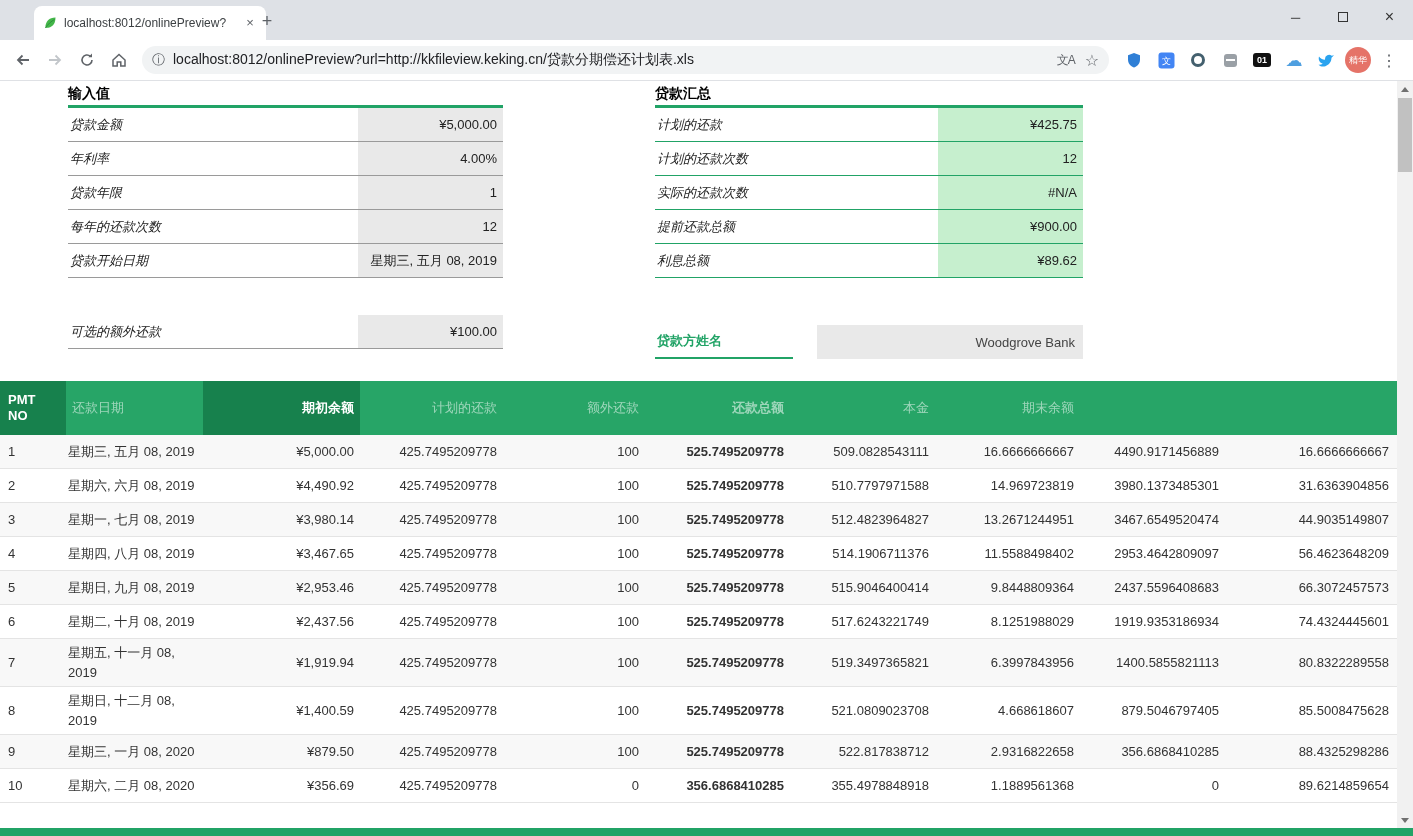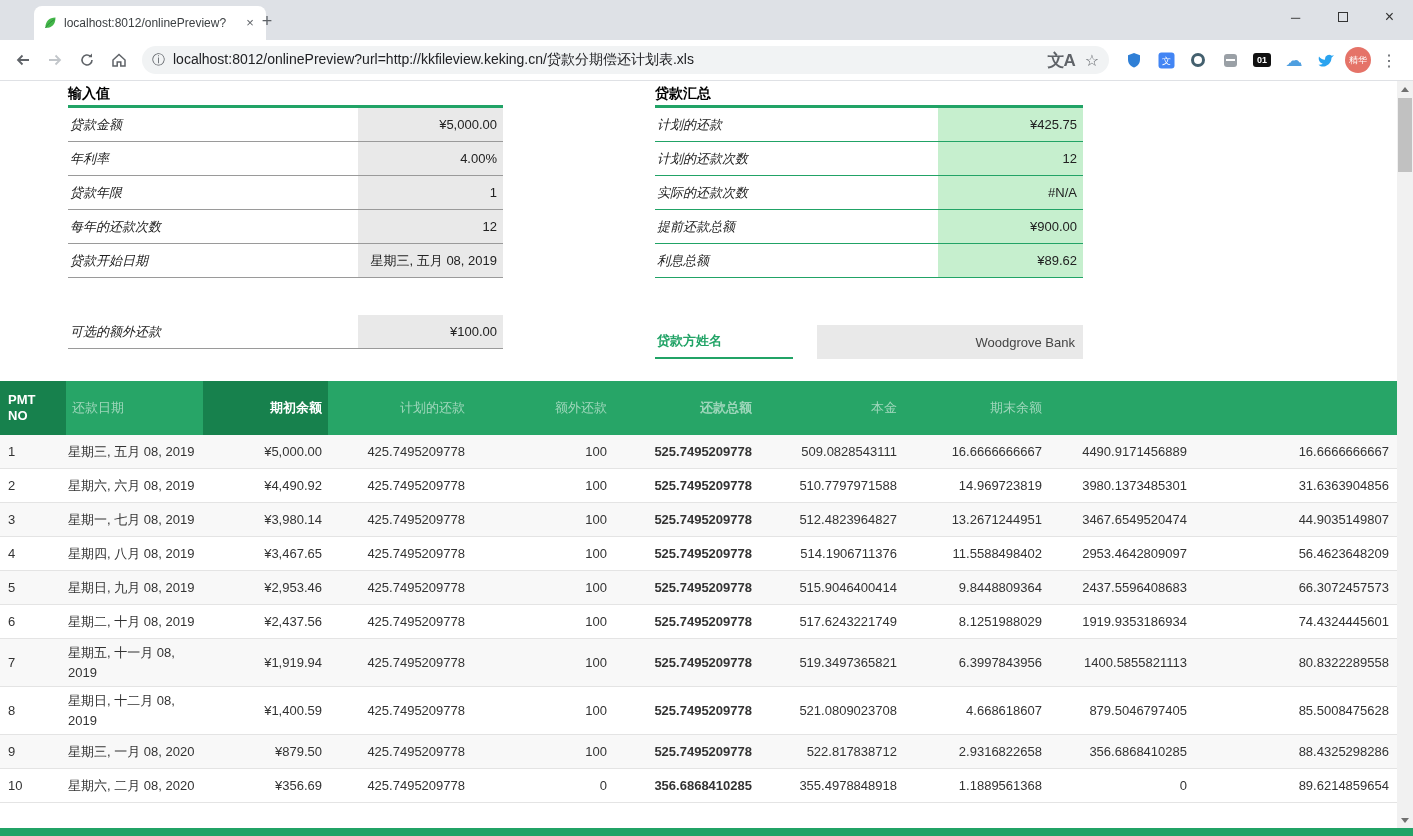--- a/index.html
+++ b/index.html
@@ -26,21 +26,21 @@
   .navbar { height:41px; background:#fff; border-bottom:1px solid #dfe1e5;
     display:flex; align-items:center; padding:0 8px; gap:2px; }
   .navicon { width:30px; height:30px; display:flex; align-items:center;
     justify-content:center; border-radius:50%; flex:0 0 auto; }
   .omnibox { flex:1; height:28px; background:#f1f3f4; border-radius:14px;
     display:flex; align-items:center; padding:0 10px; margin:0 6px; min-width:0; }
   .omni-info { font-size:13px; color:#5f6368; flex:0 0 auto; }
   .omni-url { flex:1; font-size:14px; color:#202124; white-space:nowrap;
     overflow:hidden; margin-left:8px; min-width:0; }
   .omni-ic { flex:0 0 auto; margin-left:10px; color:#5f6368; }
-  .translate { font-size:17px; letter-spacing:-1px; font-weight:bold; }
+  .translate { font-size:12px; letter-spacing:-1px; font-weight:normal; }
   .star { font-size:16px; }
   .extbar { display:flex; align-items:center; gap:6px; padding:0 4px; }
   .ext { width:26px; height:26px; display:flex; align-items:center;
     justify-content:center; }
   .badge01 { background:#111; color:#fff; font-size:9px; font-weight:bold;
     border-radius:3px; padding:2px 4px; }
   .cloud { color:#4f9fe0; font-size:17px; }
   .ring { width:14px; height:14px; border:3px solid #44606e; border-radius:50%; }
   .grayblk { width:13px; height:13px; background:#9aa0a6; border-radius:3px;
     position:relative; }
@@ -85,21 +85,21 @@
   .schedule { position:absolute; left:0; right:0; top:300px; }
   .thead { display:flex; height:54px; background:#27a567; color:#fff; }
   .hc { display:flex; align-items:center; font-size:13px; padding:0 6px;
     color:rgba(255,255,255,.55); justify-content:flex-end; text-align:right; }
   .h-dark { background:#17814d; color:#fff; font-weight:700; }
   .h-left { justify-content:flex-start; text-align:left; }
   .h-pmt { padding-left:8px; padding-right:20px; line-height:1.25; }
 
   .w-pmt   { width:66px; }
   .w-date  { width:137px; }
-  .w-begin { width:125px; }
+  .w-begin { width:157px; }
   .w-sched { width:143px; }
   .w-extra { width:142px; }
   .w-total { width:145px;font-weight:bold; }
   .w-prin  { width:145px; }
   .w-int   { width:145px; }
   .w-end   { width:145px; }
   .w-cum   { flex:1; }
 
   .trow { display:flex; min-height:34px; align-items:center;
     border-bottom:1px solid #e4e4e4; color:#333; }

